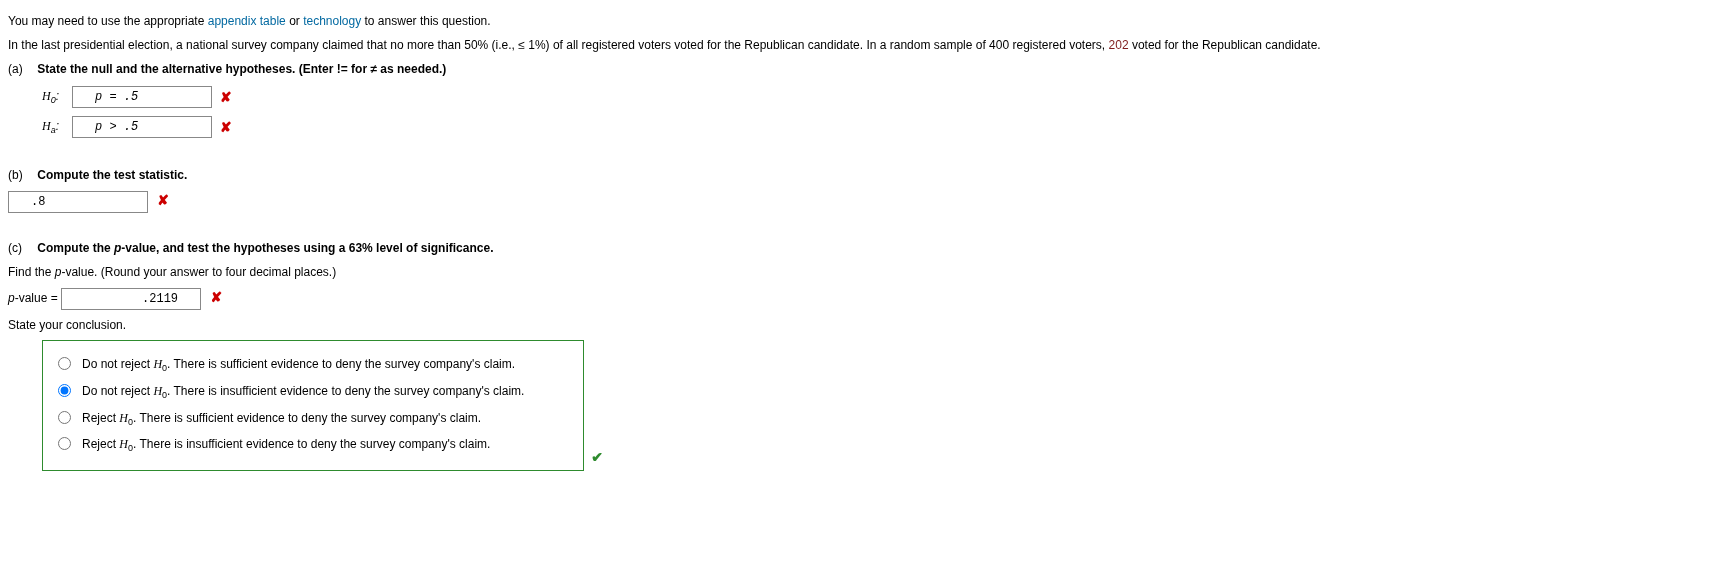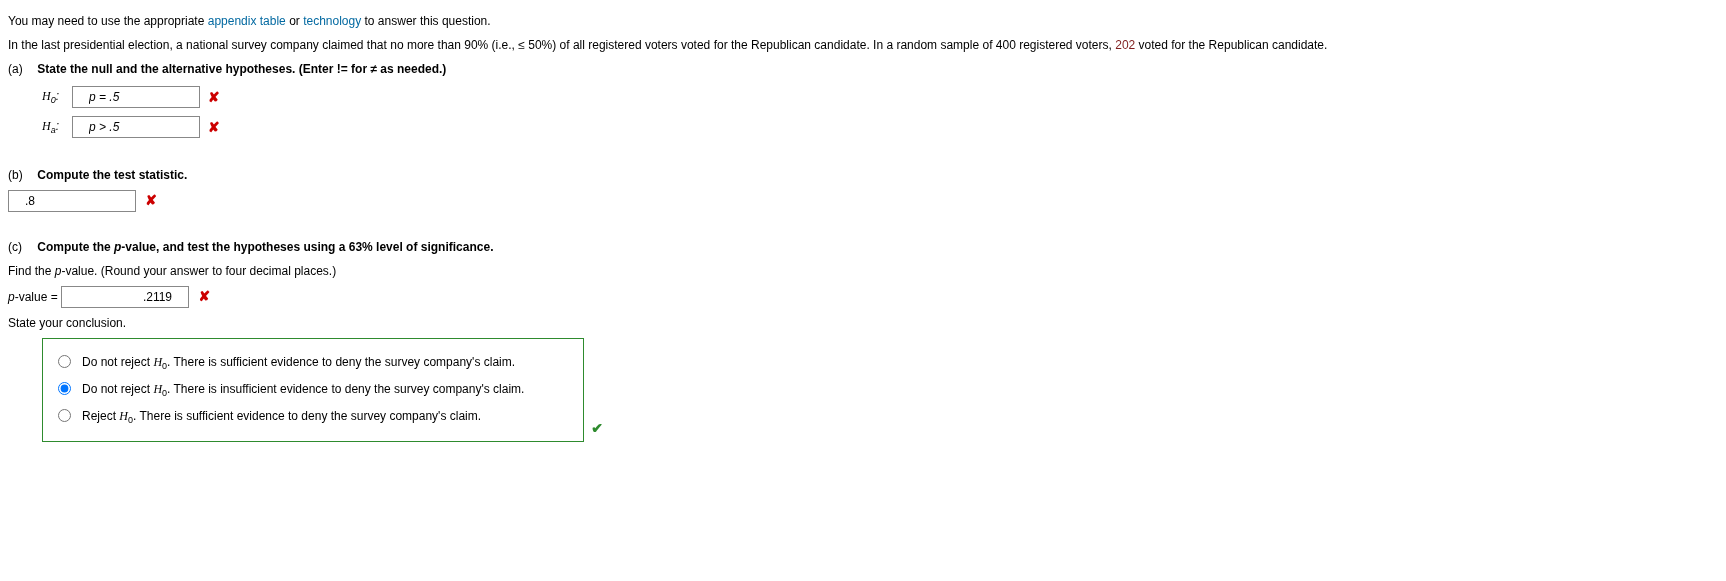--- a/index.html
+++ b/index.html
@@ -35,23 +35,23 @@
     margin: 8px 0 8px 34px;
     gap: 2px;
   }
   .hyp-label {
     font-style: italic;
     width: 28px;
   }
   .sub { font-size: 9px; vertical-align: sub; }
   input[type="text"].field {
     border: 1px solid #888;
-    padding: 2px 16px;
+    padding: 2px 22px;
     font-size: 12px;
-    font-family: Liberation Sans, sans-serif;
+    font-family: Liberation Mono, monospace;
     height: 16px;
   }
   .field-hyp { width: 94px; }
   .field-ts  { width: 94px; }
   .field-pv  { width: 94px; text-align: right; }
   .mark-x {
     color: #cc0000;
     font-weight: bold;
     font-size: 14px;
     margin-left: 6px;
@@ -91,21 +91,21 @@
 
 <div class="para">
   <span>You may need to use the appropriate </span>
   <a href="#" class="link">appendix table</a>
   <span> or </span>
   <a href="#" class="link">technology</a>
   <span> to answer this question.</span>
 </div>
 
 <div class="para">
-  <span>In the last presidential election, a national survey company claimed that no more than 90% (i.e., ≤ 50%) of all registered voters voted for the Republican candidate. In a random sample of 400 registered voters, </span><span class="red">202</span><span> voted for the Republican candidate.</span>
+  <span>In the last presidential election, a national survey company claimed that no more than 50% (i.e., ≤ 1%) of all registered voters voted for the Republican candidate. In a random sample of 400 registered voters, </span><span class="red">202</span><span> voted for the Republican candidate.</span>
 </div>
 
 <div class="para">
   <span class="part-label">(a)</span>
   <span class="part-body">State the null and the alternative hypotheses. (Enter != for ≠ as needed.)</span>
 </div>
 
 <div class="hyp-row">
   <span class="hyp-label">
     <span class="mathit">H</span><span class="sub">0</span><span>:</span>
@@ -167,15 +167,21 @@
       <div class="radio-text">
         <span>Do not reject </span><span class="mathit">H</span><span class="sub">0</span><span>. There is insufficient evidence to deny the survey company's claim.</span>
       </div>
     </div>
     <div class="radio-row">
       <input type="radio" name="conc" style="">
       <div class="radio-text">
         <span>Reject </span><span class="mathit">H</span><span class="sub">0</span><span>. There is sufficient evidence to deny the survey company's claim.</span>
       </div>
     </div>
+    <div class="radio-row">
+      <input type="radio" name="conc" style="">
+      <div class="radio-text">
+        <span>Reject </span><span class="mathit">H</span><span class="sub">0</span><span>. There is insufficient evidence to deny the survey company's claim.</span>
+      </div>
+    </div>
     <span class="check-outside">✔</span>
   </div>
 </div>
 
 </body></html>

